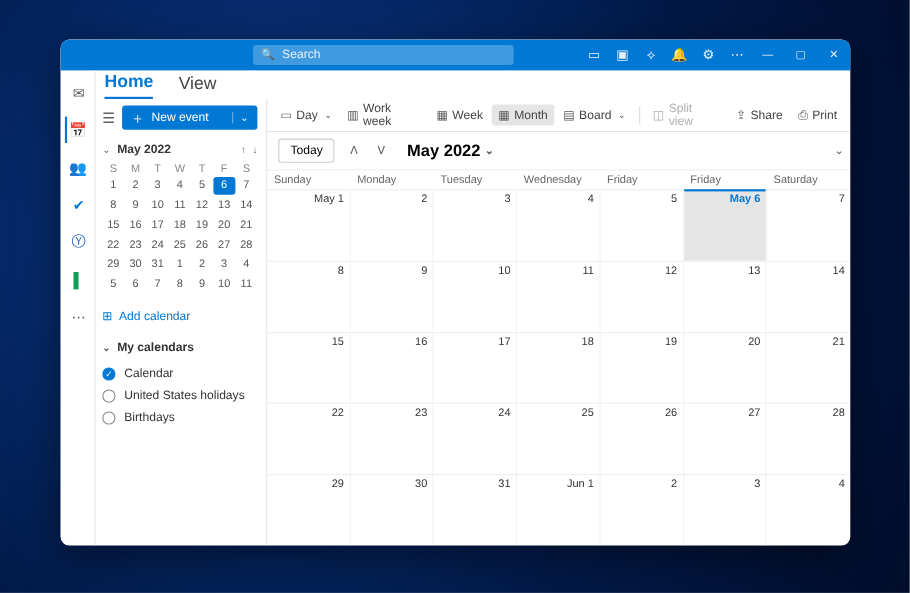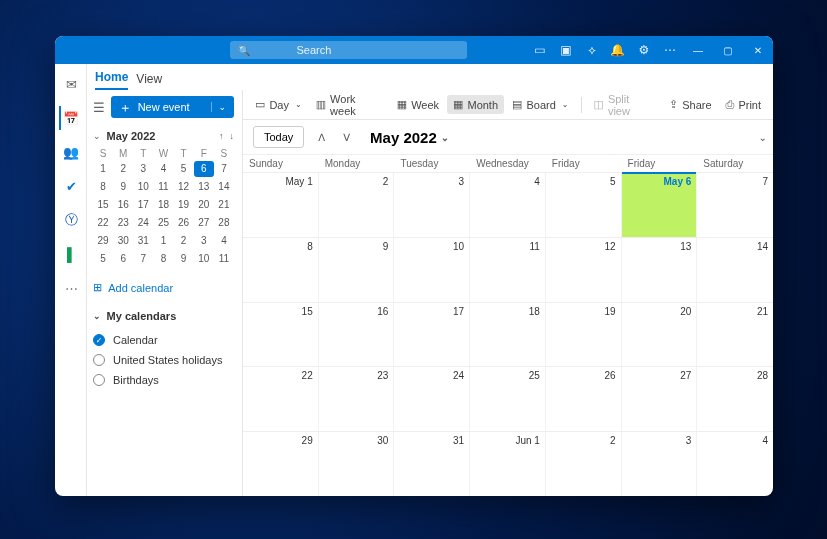--- a/index.html
+++ b/index.html
@@ -2,30 +2,30 @@
 <html><head>
 <meta charset="utf-8">
 <style>
   * { box-sizing: border-box; margin: 0; padding: 0; font-family: "Segoe UI", Arial, sans-serif; }
   body { width: 827px; height: 539px; background: radial-gradient(circle at 30% 40%, #0b3d91 0%, #021a4a 60%, #010d2a 100%); position: relative; overflow: hidden; }
   .window { position: absolute; left: 55px; top: 36px; width: 718px; height: 460px; background: #ffffff; border-radius: 8px; overflow: hidden; box-shadow: 0 10px 40px rgba(0,0,0,.5); display: flex; flex-direction: column; }
   .titlebar { height: 28px; background: #0078d4; display: flex; align-items: center; color: #fff; font-size: 12px; }
   .titlebar .spacer-left { width: 175px; }
   .searchbox { flex: 0 0 237px; height: 18px; background: rgba(255,255,255,.25); border-radius: 3px; display: flex; align-items: center; padding: 0 8px; gap: 6px; }
   .searchbox .sicon { font-size: 10px; }
-  .searchbox .sph { color: #e6f0fb; font-size: 11px; margin-left: 40px; }
+  .searchbox .sph { color: #e6f0fb; font-size: 11px; }
   .titlebar .rgap { flex: 1; }
   .titlebar .ticon { width: 26px; display: flex; align-items: center; justify-content: center; font-size: 12px; color: #e6f0fb; cursor: pointer; }
   .titlebar .ctrl { width: 30px; display: flex; align-items: center; justify-content: center; font-size: 10px; color: #e6f0fb; cursor: pointer; }
   .body { flex: 1; display: flex; min-height: 0; }
   .rail { width: 32px; border-right: 1px solid #e5e5e5; display: flex; flex-direction: column; align-items: center; padding-top: 8px; gap: 10px; }
   .rail .ritem { width: 24px; height: 24px; display: flex; align-items: center; justify-content: center; font-size: 13px; color: #616161; cursor: pointer; border-left: 2px solid transparent; }
   .rail .ritem.active { border-left: 2px solid #0078d4; color: #0078d4; }
   .maincol { flex: 1; display: flex; flex-direction: column; min-width: 0; }
-  .tabs { height: 26px; display: flex; align-items: flex-end; padding: 0 8px; gap: 8px; font-size: 12px; color: #444; }
+  .tabs { height: 26px; display: flex; align-items: flex-end; padding: 0 8px; gap: 23px; font-size: 16px; color: #444; }
   .tab { padding-bottom: 4px; cursor: pointer; }
   .tab.active { color: #0078d4; border-bottom: 2px solid #0078d4; font-weight: 600; }
   .midrow { flex: 1; display: flex; min-height: 0; }
   .sidebar { width: 155px; padding: 6px 8px 6px 6px; display: flex; flex-direction: column; gap: 6px; font-size: 11px; color: #333; }
   .newrow { display: flex; align-items: center; gap: 6px; }
   .hamb { font-size: 13px; color: #616161; cursor: pointer; }
   .newbtn { flex: 1; background: #0078d4; color: #fff; border-radius: 3px; height: 22px; display: flex; align-items: center; padding: 0 8px; gap: 6px; font-size: 11px; cursor: pointer; }
   .newbtn .nplus { font-size: 13px; line-height: 1; }
   .newbtn .split { border-left: 1px solid rgba(255,255,255,.4); margin-left: auto; padding-left: 6px; font-size: 9px; }
   .monthhead { display: flex; align-items: center; gap: 6px; margin-top: 6px; }
@@ -58,21 +58,21 @@
   .bigmonth { font-size: 15px; font-weight: 600; display: flex; align-items: center; gap: 4px; margin-left: 6px; }
   .bigmonth .cv { font-size: 10px; color: #555; }
   .collapse { position: absolute; right: 6px; font-size: 10px; color: #555; cursor: pointer; }
   .grid { flex: 1; display: flex; flex-direction: column; }
   .wdh { display: grid; grid-template-columns: repeat(7, 1fr); border-top: 1px solid #eee; }
   .wdh div { font-size: 10px; color: #666; padding: 3px 6px; }
   .weeks { flex: 1; display: grid; grid-template-rows: repeat(5, 1fr); }
   .wrow { display: grid; grid-template-columns: repeat(7, 1fr); border-top: 1px solid #eee; text-align: right; }
   .dcell { border-right: 1px solid #f2f2f2; padding: 3px 5px; font-size: 10px; color: #333; position: relative; }
   .dcell:last-child { border-right: none; }
-  .dcell.today { background: #bef264; }
+  .dcell.today { background: #e5e5e5; }
   .dcell.today::before { content: ""; position: absolute; left: 0; right: 0; top: -1px; height: 2px; background: #0078d4; }
   .dcell.today .dnum { color: #0078d4; font-weight: 600; }
 </style>
 </head>
 <body>
 
 <div class="window">
 
   <div class="titlebar">
     <div class="spacer-left"></div>

